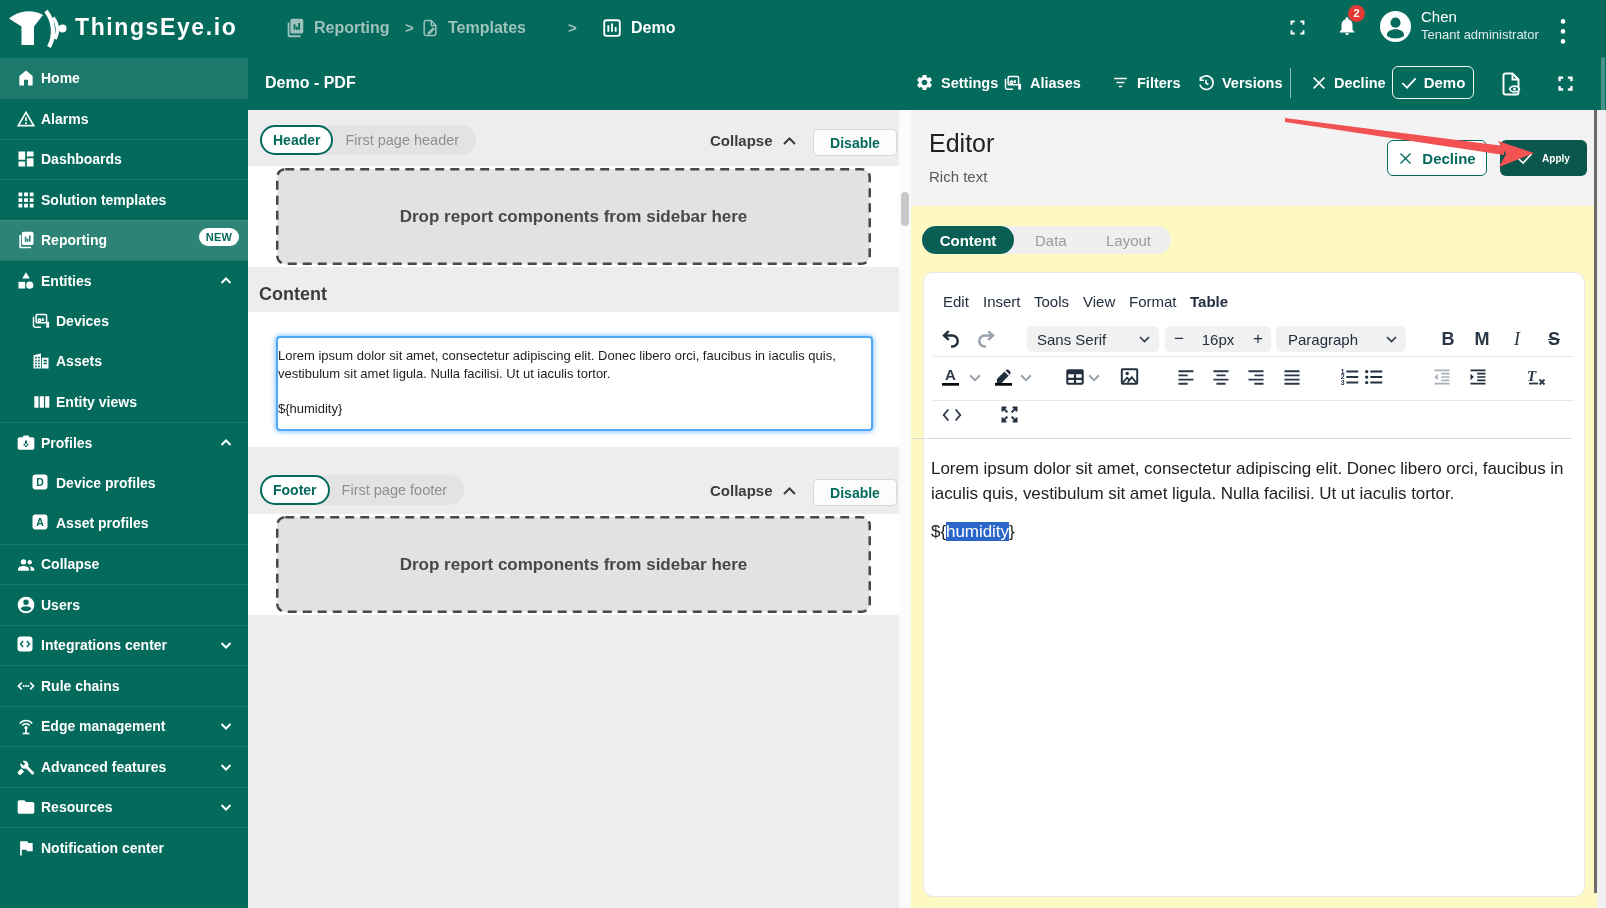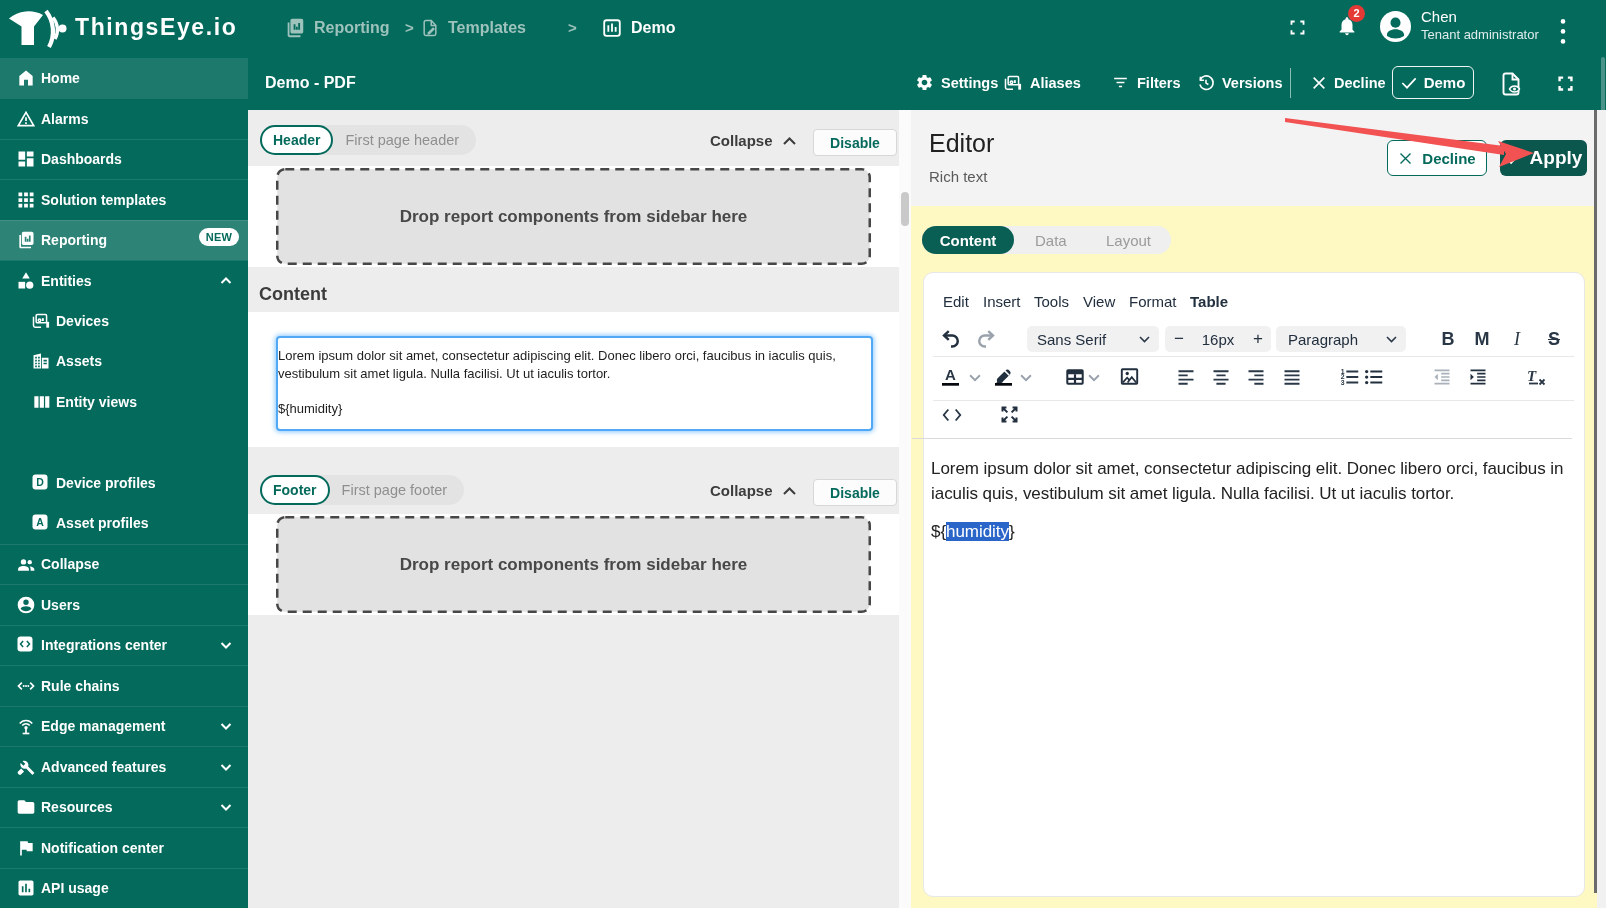--- a/index.html
+++ b/index.html
@@ -47,21 +47,21 @@
   #contentLbl { position:absolute; left:11px; top:174px; color:#3c3c3c; font-size:18px; font-weight:700; }
   #ta { position:absolute; left:28px; top:226px; width:597px; height:95px; border:2px solid #51a8f5; border-radius:4px; box-shadow:0 0 5px 1px rgba(100,180,255,0.75); background:#fff; font-size:13px; color:#1e1e1e; padding:9px 8px 9px 0px; line-height:17.5px; }
   #lScroll { position:absolute; left:899px; top:110px; width:12px; height:798px; background:#fbfbfb; }
   #lThumb { position:absolute; left:2px; top:82px; width:8px; height:34px; background:#c9c9c9; border-radius:4px; }
   
   #rpanel { position:absolute; left:911px; top:110px; width:686px; height:798px; background:#fef9c3; }
   #rhead { position:absolute; left:0; top:0; width:686px; height:96px; background:#f3f3f3; }
   #edTitle { position:absolute; left:18px; top:19px; font-size:25px; color:#212121; font-weight:500; }
   #edSub { position:absolute; left:18px; top:58px; font-size:15px; color:#5a5a5a; }
   #declineBtn { position:absolute; left:476px; top:30px; width:100px; height:36px; background:#fff; border:1px solid #046a5c; border-radius:6px; color:#046a5c; font-size:15px; font-weight:700; display:flex; align-items:center; justify-content:center; gap:9px; }
-  #applyBtn { position:absolute; left:589px; top:30px; width:87px; height:36px; background:#0b564d; border-radius:6px; color:#fff; font-size:19px; font-weight:700; display:flex; align-items:center; justify-content:center; gap:9px; }
+  #applyBtn { position:absolute; left:589px; top:30px; width:87px; height:36px; background:#0b564d; border-radius:6px; color:#fff; font-size:10px; font-weight:700; display:flex; align-items:center; justify-content:center; gap:9px; }
   #tabs { position:absolute; left:11px; top:116px; width:249px; height:28px; background:#efefef; border-radius:14px; }
   #tabContent { position:absolute; left:0; top:0; width:92px; height:28px; background:#0a5f55; border-radius:14px; color:#fff; font-size:15px; font-weight:700; display:flex; align-items:center; justify-content:center; }
   .tabl { position:absolute; top:0; height:28px; display:flex; align-items:center; color:#9b9b9b; font-size:15px; }
   #frame { position:absolute; left:12px; top:162px; width:662px; height:625px; background:#fff; border:1px solid #e7e7e7; border-radius:10px; }
   .menuitm { position:absolute; top:0; height:34px; display:flex; align-items:center; color:#222f3e; font-size:15px; }
   .tbsel { position:absolute; background:#f1f1f1; border-radius:5px; color:#222f3e; font-size:15px; display:flex; align-items:center; }
   .tdiv { position:absolute; height:1px; background:#e8e8e8; }
   .ticon { position:absolute; display:flex; align-items:center; justify-content:center; }
   #edbody { position:absolute; left:20px; top:347px; width:645px; color:#222; font-size:17px; letter-spacing:-0.05px; line-height:24.5px; }
   #edbody p+p { margin-top:14px; }
@@ -280,20 +280,33 @@
       <span class="lbl">Assets</span>
     </div>
   <div class="mi sub" style="top:381.5px;">
       <span class="ic">
         <svg width="20" height="20" viewBox="0 0 24 24" fill="#fff">
           <path d="M4 5 H9 V19 H4 Z M10.5 5 H15.5 V19 H10.5 Z M17 5 H22 V19 H17 Z"></path>
         </svg>
       </span>
       <span class="lbl">Entity views</span>
     </div>
+  <div class="mi" style="top:422px;">
+      <span class="ic">
+        <svg width="20" height="20" viewBox="0 0 24 24" fill="#fff">
+          <path d="M9 3 H15 L16 5 H20 C21.1 5 22 5.9 22 7 V18 C22 19.1 21.1 20 20 20 H4 C2.9 20 2 19.1 2 18 V7 C2 5.9 2.9 5 4 5 H8 Z M9 13 H15 V15 H9 Z M10.8 9 H13.2 V16.8 H10.8 Z" fill-rule="evenodd"></path>
+        </svg>
+      </span>
+      <span class="lbl">Profiles</span>
+      <span class="chev">
+        <svg width="12" height="12" viewBox="0 0 12 12" fill="none" stroke="#fff" stroke-width="2">
+          <path d="M1.5 8 L6 3.5 L10.5 8"></path>
+        </svg>
+      </span>
+    </div>
   <div class="mi sub" style="top:462.5px;">
       <span class="ic">
         <svg width="18" height="18" viewBox="0 0 24 24">
           <rect x="2" y="2" width="20" height="20" rx="4" fill="#fff"></rect>
           <text x="12" y="17" text-anchor="middle" font-size="14" font-weight="bold" fill="#046a5c" font-family="Liberation Sans, sans-serif">D</text>
         </svg>
       </span>
       <span class="lbl">Device profiles</span>
     </div>
   <div class="mi sub" style="top:503px;">
@@ -393,28 +406,20 @@
         </svg>
       </span>
     </div>
   <div class="mi" style="top:827px;">
       <span class="ic">
         <svg width="20" height="20" viewBox="0 0 24 24" fill="#fff">
           <path d="M14.4 6 L14 4 H5 V21 H7 V14 H12.6 L13 16 H20 V6 Z"></path>
         </svg>
       </span>
       <span class="lbl">Notification center</span>
-    </div>
-  <div class="mi" style="top:867.5px;">
-      <span class="ic">
-        <svg width="20" height="20" viewBox="0 0 24 24" fill="#fff">
-          <path d="M19 3 H5 C3.9 3 3 3.9 3 5 V19 C3 20.1 3.9 21 5 21 H19 C20.1 21 21 20.1 21 19 V5 C21 3.9 20.1 3 19 3 Z M9 17 H7 V10 H9 Z M13 17 H11 V7 H13 Z M17 17 H15 V13 H17 Z" fill-rule="evenodd"></path>
-        </svg>
-      </span>
-      <span class="lbl">API usage</span>
     </div>
   <div id="sbScroll"></div>
 
   <div id="lpanel">
 
     <div class="chiprow" style="top:15px;">
       <div class="chip">Header</div>
       <div class="chiplabel">First page header</div>
     </div>
     <div class="collapse" style="left:462px; top:22px;">Collapse

